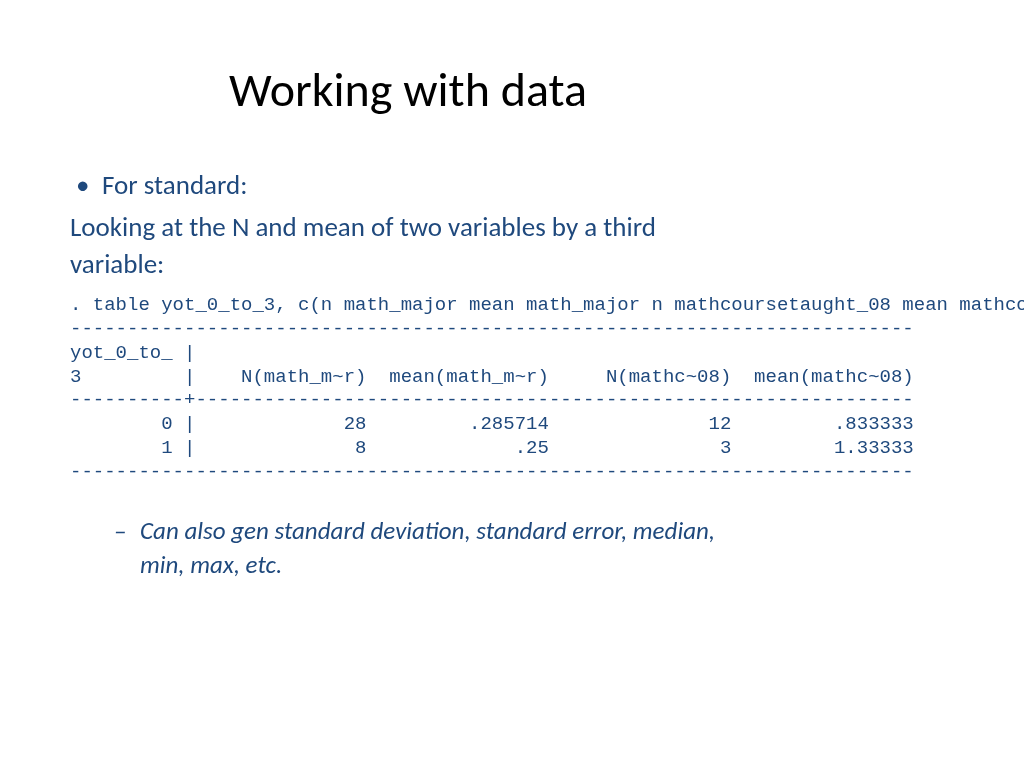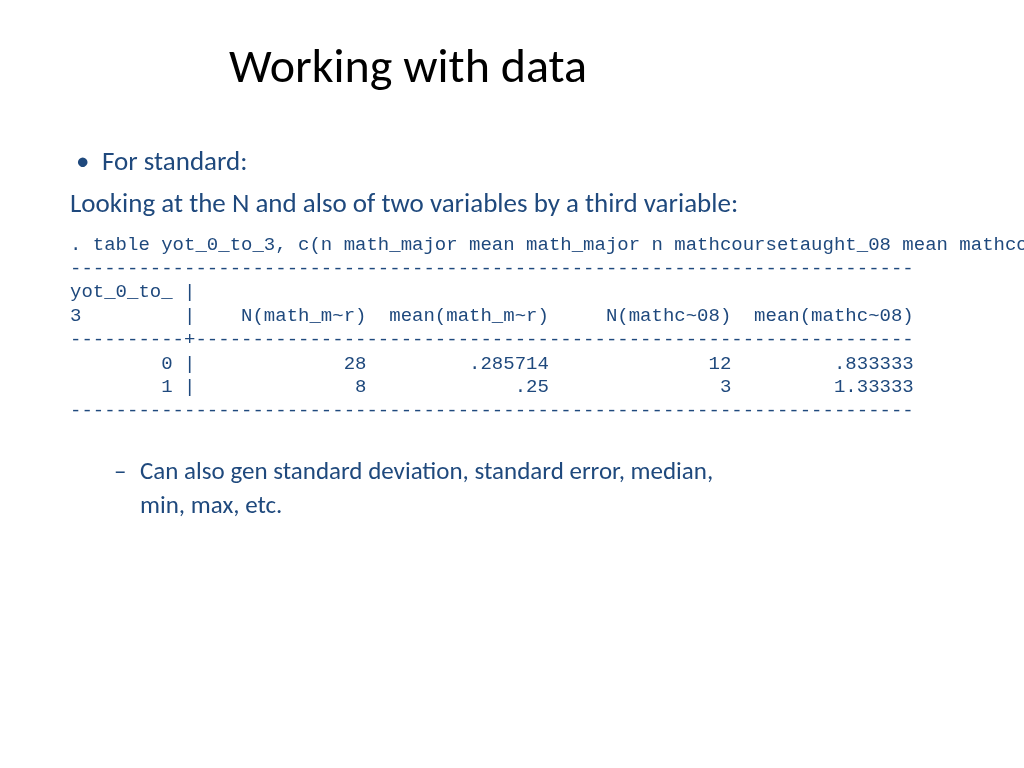--- a/index.html
+++ b/index.html
@@ -1,42 +1,42 @@
 <!DOCTYPE html>
 <html><head>
 <meta charset="utf-8">
 <style>
   * { box-sizing: border-box; margin: 0; padding: 0; }
   html, body { width: 1024px; height: 768px; background: #ffffff; font-family: Calibri, "Segoe UI", Arial, sans-serif; color: #000; }
-  .slide { width: 816px; height: 768px; padding: 26px 70px 0 70px; position: relative; }
+  .slide { width: 816px; height: 768px; padding: 50px 70px 0 70px; position: relative; }
   .title { font-size: 48px; font-weight: 400; text-align: center; color: #000; margin-bottom: 48px; margin-top: 10px; }
   .body { color: #1f497d; font-size: 27px; line-height: 1.35; }
   ul.level1 { list-style: none; padding-left: 0; }
   ul.level1 > li { position: relative; padding-left: 32px; margin-bottom: 6px; }
   ul.level1 > li::before { content: "•"; position: absolute; left: 6px; top: 0; color: #1f497d; font-size: 27px; }
   .para { margin-top: 4px; margin-bottom: 12px; padding-left: 0; }
   .code { font-family: "Courier New", Courier, monospace; font-size: 19px; color: #1f497d; white-space: pre; line-height: 1.25; margin: 4px 0 30px 0; }
   ul.level2 { list-style: none; padding-left: 0; margin-top: 6px; }
-  ul.level2 > li { position: relative; padding-left: 70px; padding-right: 20px; font-size: 25px; color: #1f497d; }
+  ul.level2 > li { position: relative; padding-left: 70px; padding-right: 20px; font-size: 25px; color: #1f497d; font-style: italic; }
   ul.level2 > li::before { content: "–"; position: absolute; left: 44px; top: 0; color: #1f497d; font-size: 25px; }
 </style>
 </head>
 <body>
 
 <div class="slide">
   <h1 class="title">Working with data</h1>
 
   <div class="body">
     <ul class="level1">
       <li>
         <span>For standard:</span>
       </li>
     </ul>
 
-    <div class="para">Looking at the N and also of two variables by a third variable:</div>
+    <div class="para">Looking at the N and mean of two variables by a third variable:</div>
 
     <div class="code">. table yot_0_to_3, c(n math_major mean math_major n mathcoursetaught_08 mean mathcoursetaught_08)
 --------------------------------------------------------------------------
 yot_0_to_ |
 3         |    N(math_m~r)  mean(math_m~r)     N(mathc~08)  mean(mathc~08)
 ----------+---------------------------------------------------------------
         0 |             28         .285714              12         .833333
         1 |              8             .25               3         1.33333
 --------------------------------------------------------------------------</div>
 

